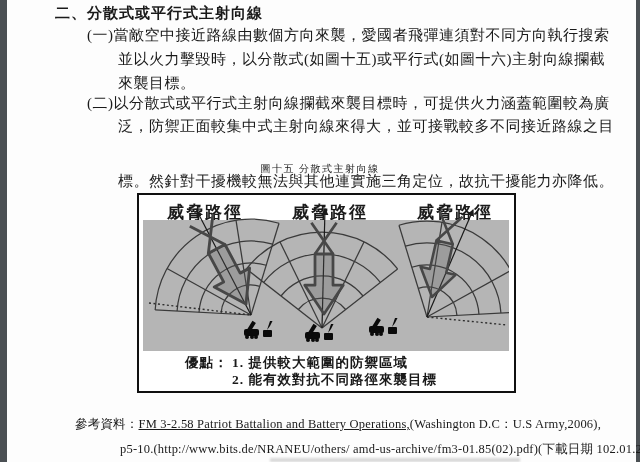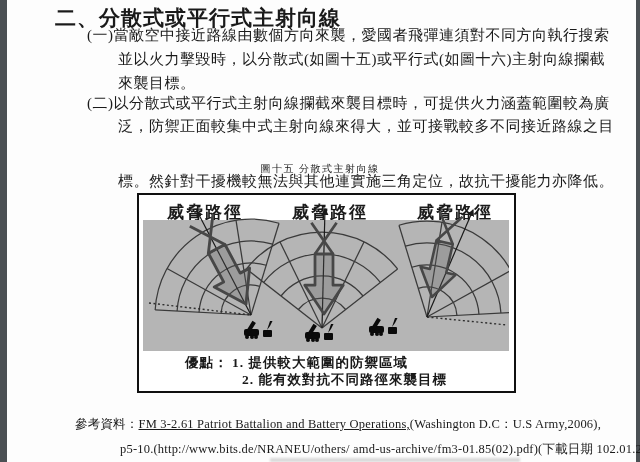--- a/index.html
+++ b/index.html
@@ -7,33 +7,33 @@
     width:640px;height:462px;position:relative;overflow:hidden;
     background:#fdfdfd;
     font-family:"Liberation Serif","DejaVu Serif",serif;
     color:#1a1a1a;
   }
   .edge{position:absolute;top:0;bottom:0;background:#4b5054;}
   .edge.left{left:0;width:7px;}
   .edge.right{right:0;width:4px;}
   .smudge{position:absolute;left:270px;top:458px;width:250px;height:4px;background:#d9d9d9;filter:blur(1px);}
   .line{position:absolute;white-space:nowrap;font-size:15px;letter-spacing:0.5px;}
-  .title{position:absolute;left:55px;top:4px;font-size:21px;font-weight:bold;letter-spacing:1px;white-space:nowrap;}
+  .title{position:absolute;left:55px;top:4px;font-size:15px;font-weight:bold;letter-spacing:1px;white-space:nowrap;}
   .caption{position:absolute;left:0;top:162px;width:640px;text-align:center;font-size:10px;font-weight:400;letter-spacing:1.5px;}
   .figbox{
     position:absolute;left:137px;top:193px;width:375px;height:196px;
     border:2.5px solid #101010;background:#ffffff;
   }
   .threat-label{position:absolute;top:6px;font-size:17px;font-weight:bold;letter-spacing:2px;white-space:nowrap;}
   .tl-left{left:28px;} .tl-mid{left:153px;} .tl-right{left:278px;}
   .diagram-svg{position:absolute;left:4px;top:8px;width:366px;height:148px;}
   .adv{position:absolute;font-size:13.5px;font-weight:600;letter-spacing:1px;white-space:nowrap;}
   .adv-label{left:46px;top:159px;}
   .adv-1{left:93px;top:159px;}
-  .adv-2{left:93px;top:176px;margin-left:10px;}
+  .adv-2{left:93px;top:176px;}
   .footer{position:absolute;white-space:nowrap;font-size:12.5px;letter-spacing:0.2px;}
   .footer.l1{left:75px;top:416px;}
   .footer.l2{left:120px;top:441px;}
   .u{text-decoration:underline;}
 </style>
 </head>
 <body>
 
 <div class="edge left"></div>
 <div class="edge right"></div>
@@ -107,15 +107,15 @@
     <use href="#launcher" transform="translate(178,134)"></use>
     <use href="#launcher" transform="translate(242,128)"></use>
   </svg>
 
   <span class="adv adv-label">優點：</span>
   <span class="adv adv-1">1. 提供較大範圍的防禦區域</span>
   <span class="adv adv-2">2. 能有效對抗不同路徑來襲目標</span>
 </div>
 
 <div class="footer l1">
-  <span>參考資料：</span><span class="u">FM 3-2.61 Patriot Battalion and Battery Operations,</span><span>(Washington D.C：U.S Army,2006),</span>
+  <span>參考資料：</span><span class="u">FM 3-2.58 Patriot Battalion and Battery Operations,</span><span>(Washington D.C：U.S Army,2006),</span>
 </div>
 <div class="footer l2">p5-10.(http://www.bits.de/NRANEU/others/ amd-us-archive/fm3-01.85(02).pdf)(下載日期 102.01.22)</div>
 
 </body></html>

